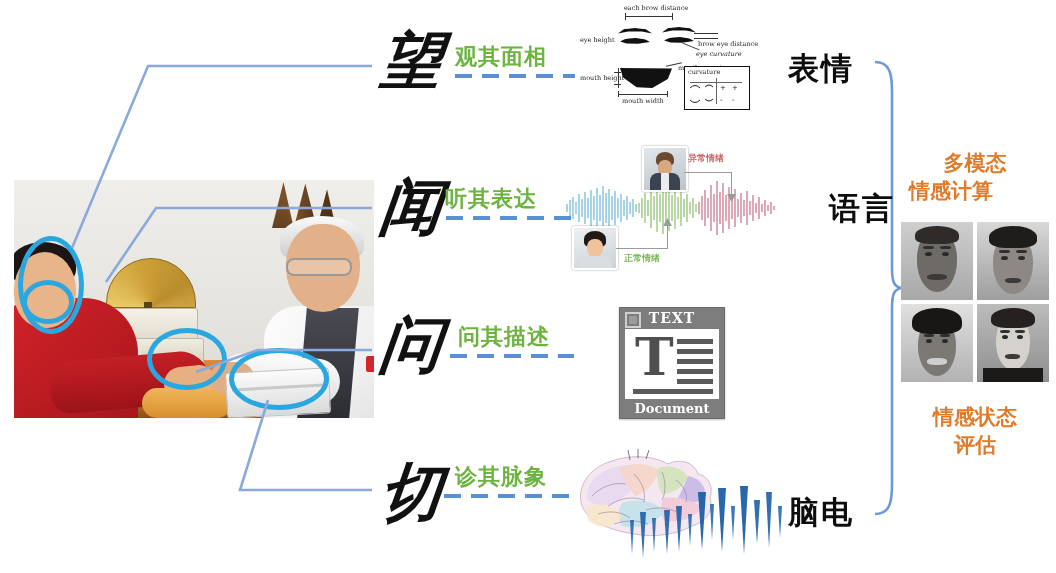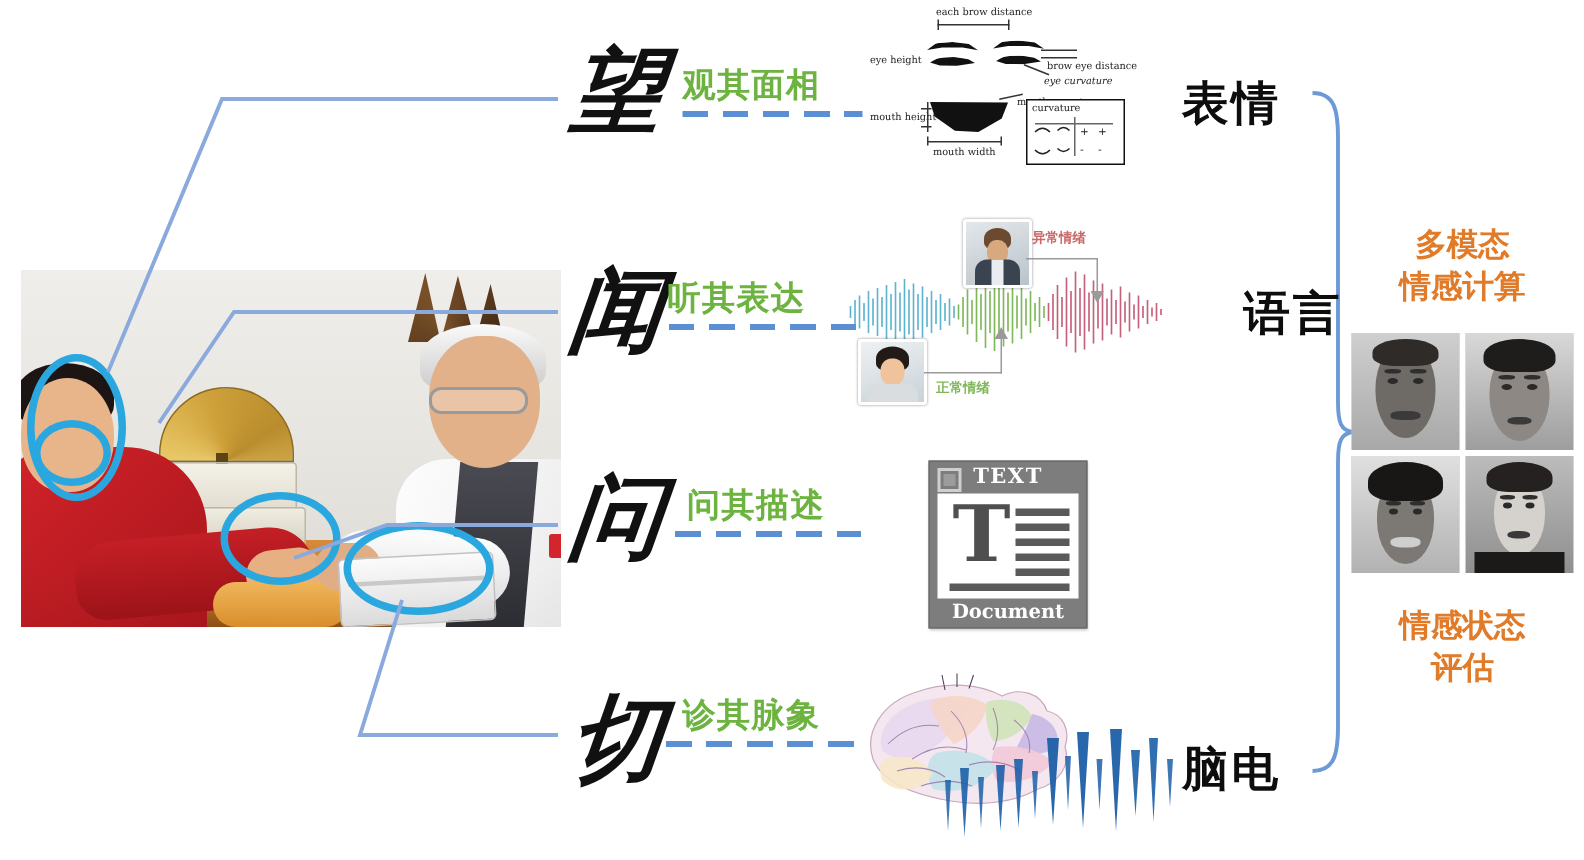--- a/index.html
+++ b/index.html
@@ -440,21 +440,21 @@
         <path d="M163,58 L165,92 L167,58 Z" opacity=".85"></path>
         <path d="M172,38 L176,106 L180,38 Z" opacity=".95"></path>
         <path d="M186,52 L189,96 L192,52 Z" opacity=".9"></path>
         <path d="M198,44 L201,100 L204,44 Z" opacity=".9"></path>
         <path d="M210,58 L212,90 L214,58 Z" opacity=".85"></path>
       </g>
     </svg>
   </div>
 
   <div class="orange" style="left:900px;top:150px;width:150px;">多模态</div>
-  <div class="orange" style="left:900px;top:178px;width:150px;">情感计算</div>
+  <div class="orange" style="left:876px;top:178px;width:150px;">情感计算</div>
 
   <div class="facegrid">
     <div class="fcell">
       <div class="fbg" style="background:linear-gradient(180deg,#cfcfcf,#a8a8a8);"></div>
       <div class="fface" style="left:16px;top:8px;width:40px;height:62px;background:#6e6a66;"></div>
       <div class="fhair" style="left:14px;top:4px;width:44px;height:18px;background:#2e2b29;"></div>
       <div class="fbrow" style="left:22px;top:24px;width:11px;height:3px;"></div>
       <div class="fbrow" style="left:39px;top:24px;width:11px;height:3px;"></div>
       <div class="feye" style="left:24px;top:30px;width:7px;height:4px;"></div>
       <div class="feye" style="left:41px;top:30px;width:7px;height:4px;"></div>

